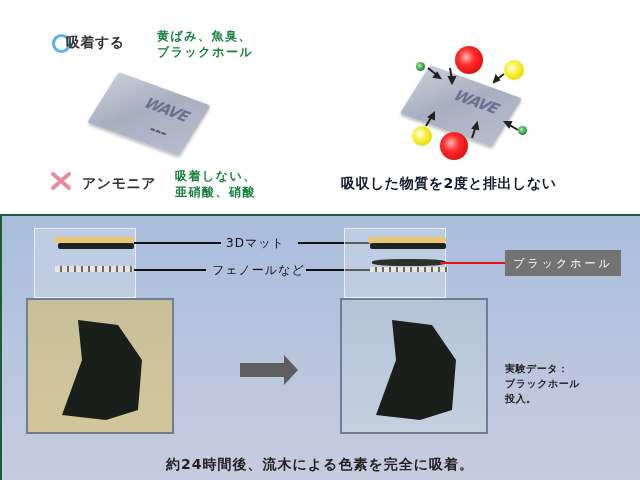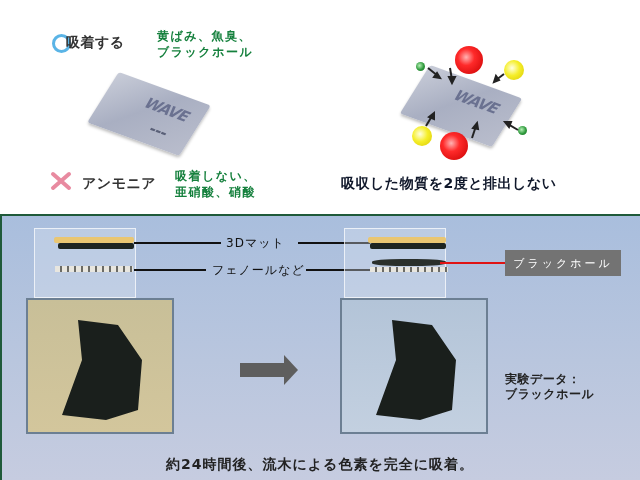--- a/index.html
+++ b/index.html
@@ -66,21 +66,21 @@
     left:505px; top:250px; width:116px; height:26px;
     background:#737373; color:#fff; font-size:11px;
     display:flex; align-items:center; justify-content:center; letter-spacing:3px;
   }
   .arrow-body { left:240px; top:363px; width:45px; height:14px; background:#5e5e5e; }
   .arrow-head {
     left:284px; top:355px; width:0; height:0;
     border-top:15px solid transparent; border-bottom:15px solid transparent;
     border-left:14px solid #5e5e5e;
   }
-  .note { left:505px; top:372px; font-size:12px; font-weight:bold; color:#222; line-height:15px; letter-spacing:0.5px; }
+  .note { left:505px; top:361px; font-size:10px; font-weight:bold; color:#222; line-height:15px; letter-spacing:0.5px; }
   .footer { left:0; top:456px; width:640px; text-align:center; font-size:14px; font-weight:bold; color:#222; letter-spacing:1px; }
 </style>
 </head>
 <body>
 
 <div class="abs mark-circle"></div>
 <div class="abs lbl-main" style="left:66px;top:34px;">吸着する</div>
 <div class="abs lbl-sub" style="left:157px;top:28px;">
   <div>黄ばみ、魚臭、</div>
   <div>ブラックホール</div>
@@ -158,15 +158,16 @@
 
 <div class="abs redline" style="left:440px;top:262px;width:65px;"></div>
 <div class="abs bh-label">ブラックホール</div>
 
 <div class="abs arrow-body"></div>
 <div class="abs arrow-head"></div>
 
 <div class="abs note">
   <div>実験データ：</div>
   <div>ブラックホール</div>
+  <div>投入。</div>
 </div>
 
 <div class="abs footer">約24時間後、流木による色素を完全に吸着。</div>
 
 </body></html>

